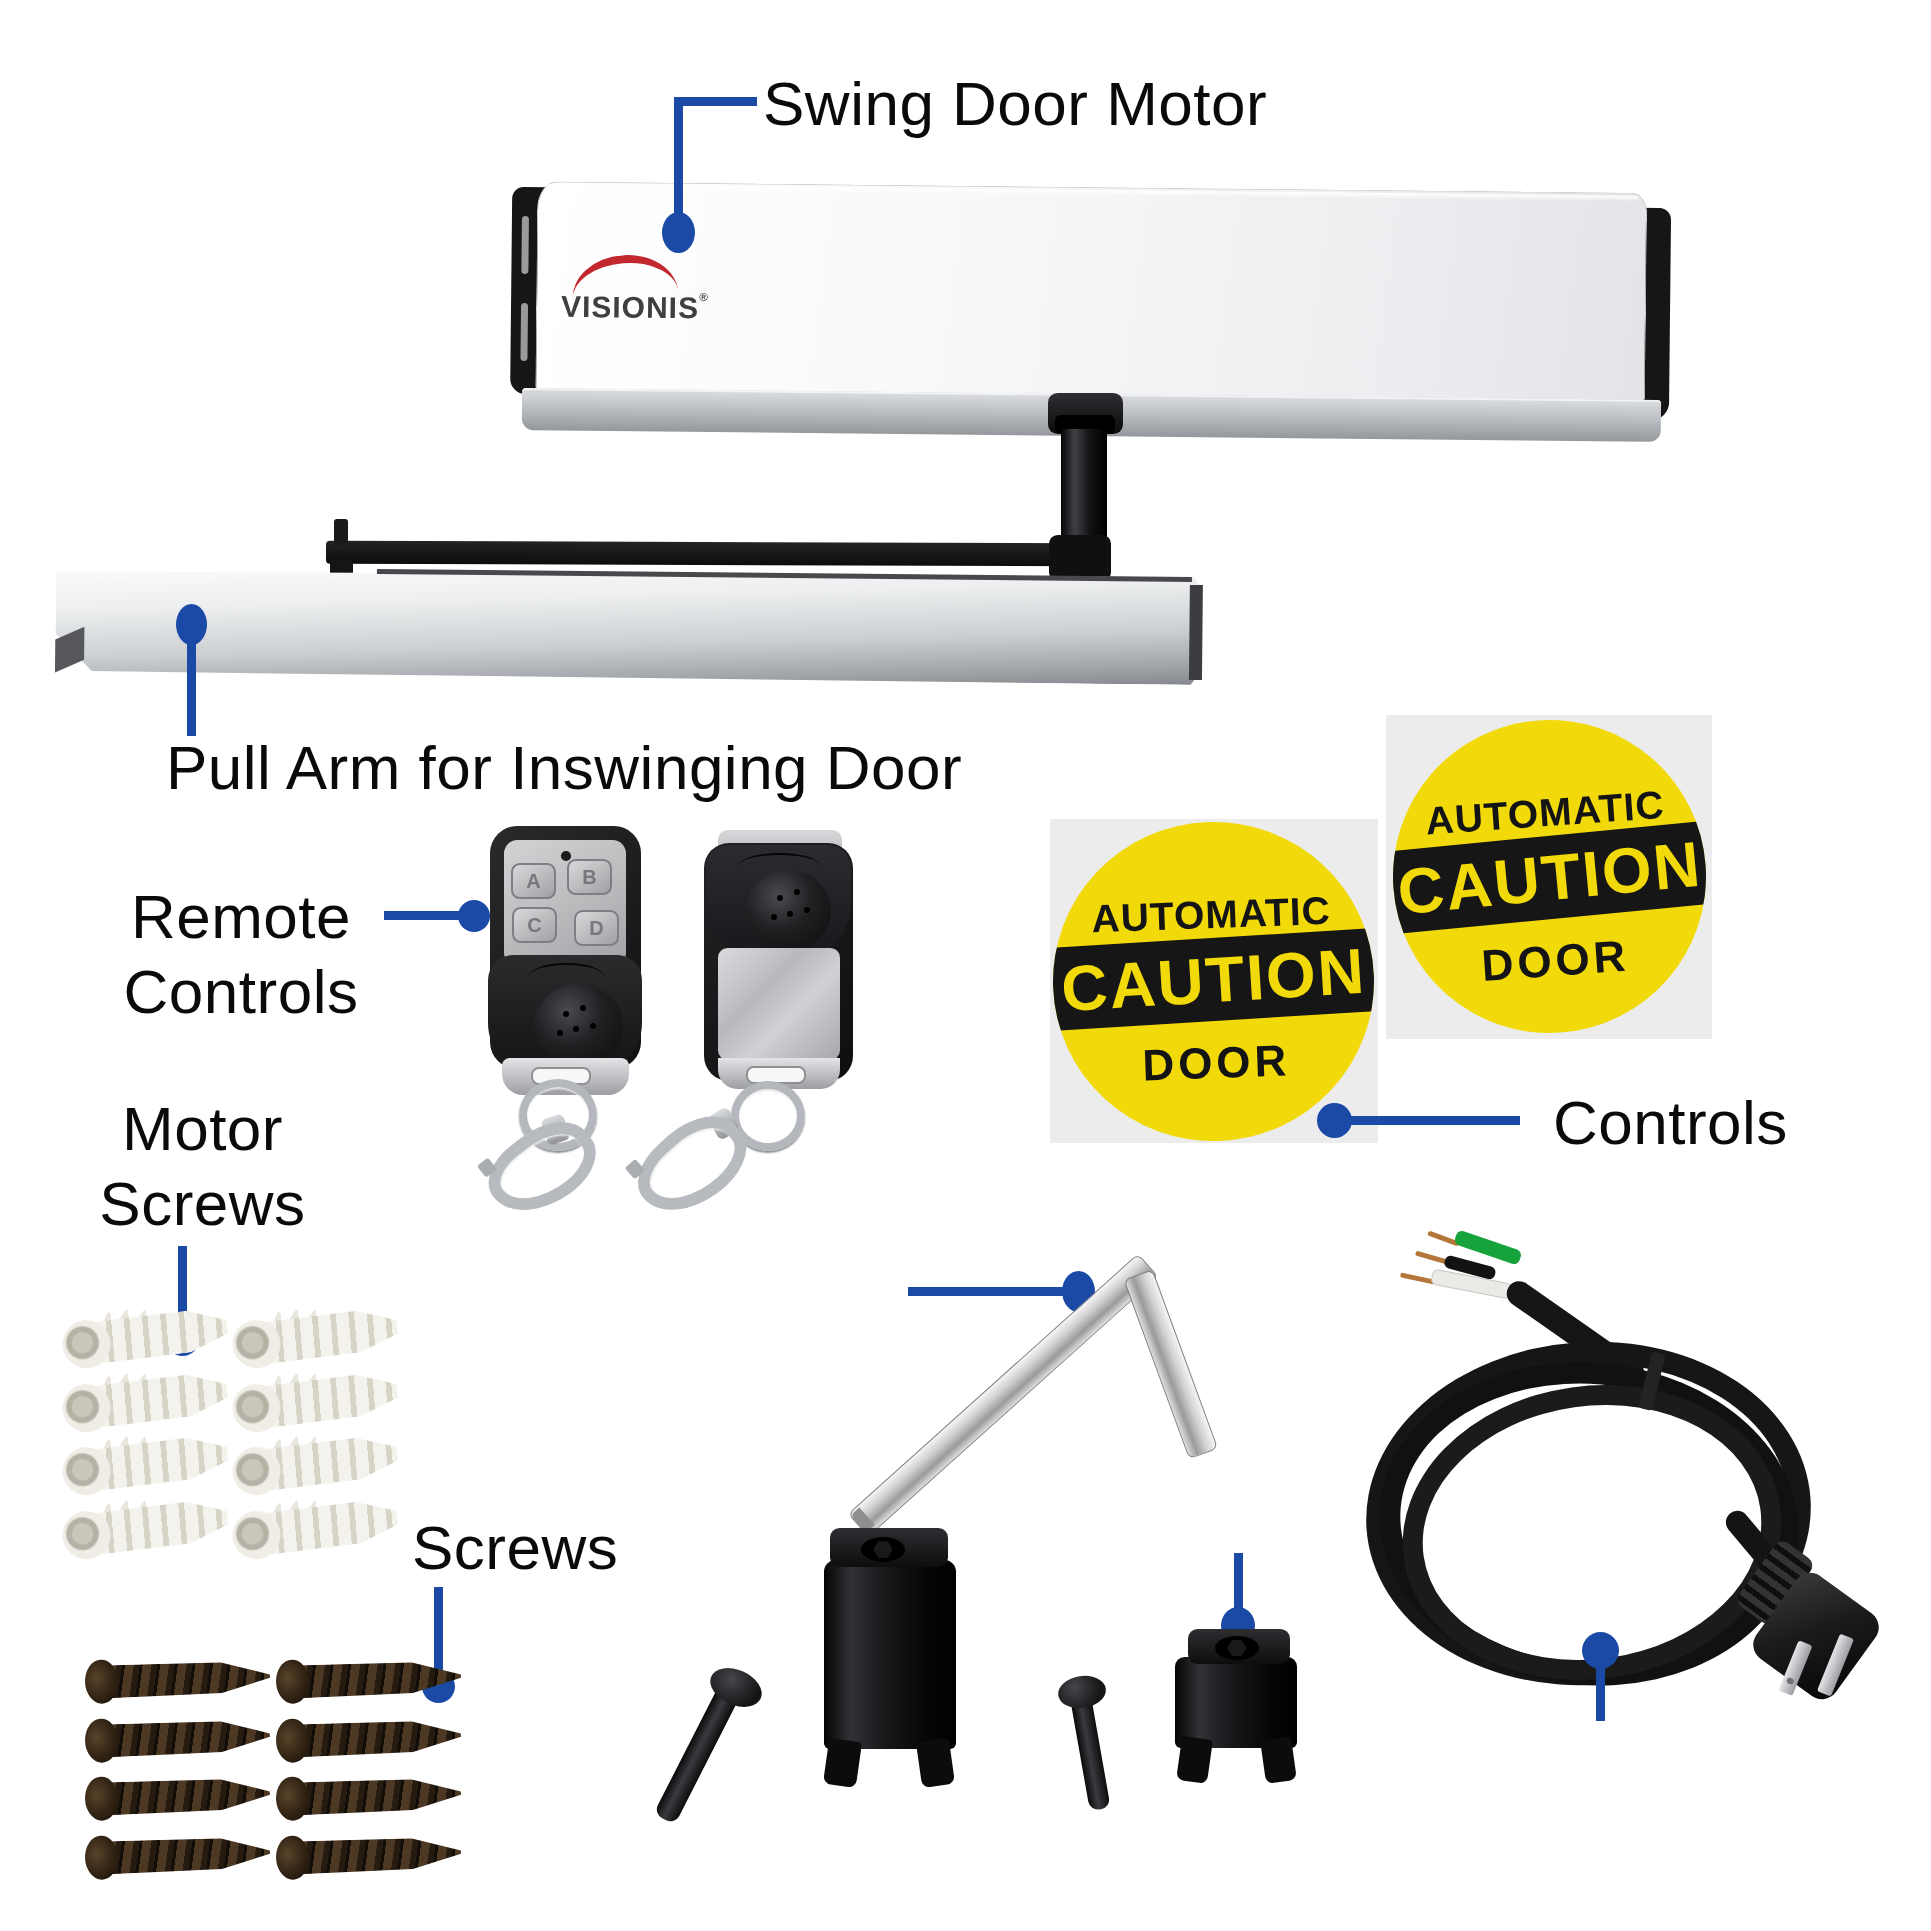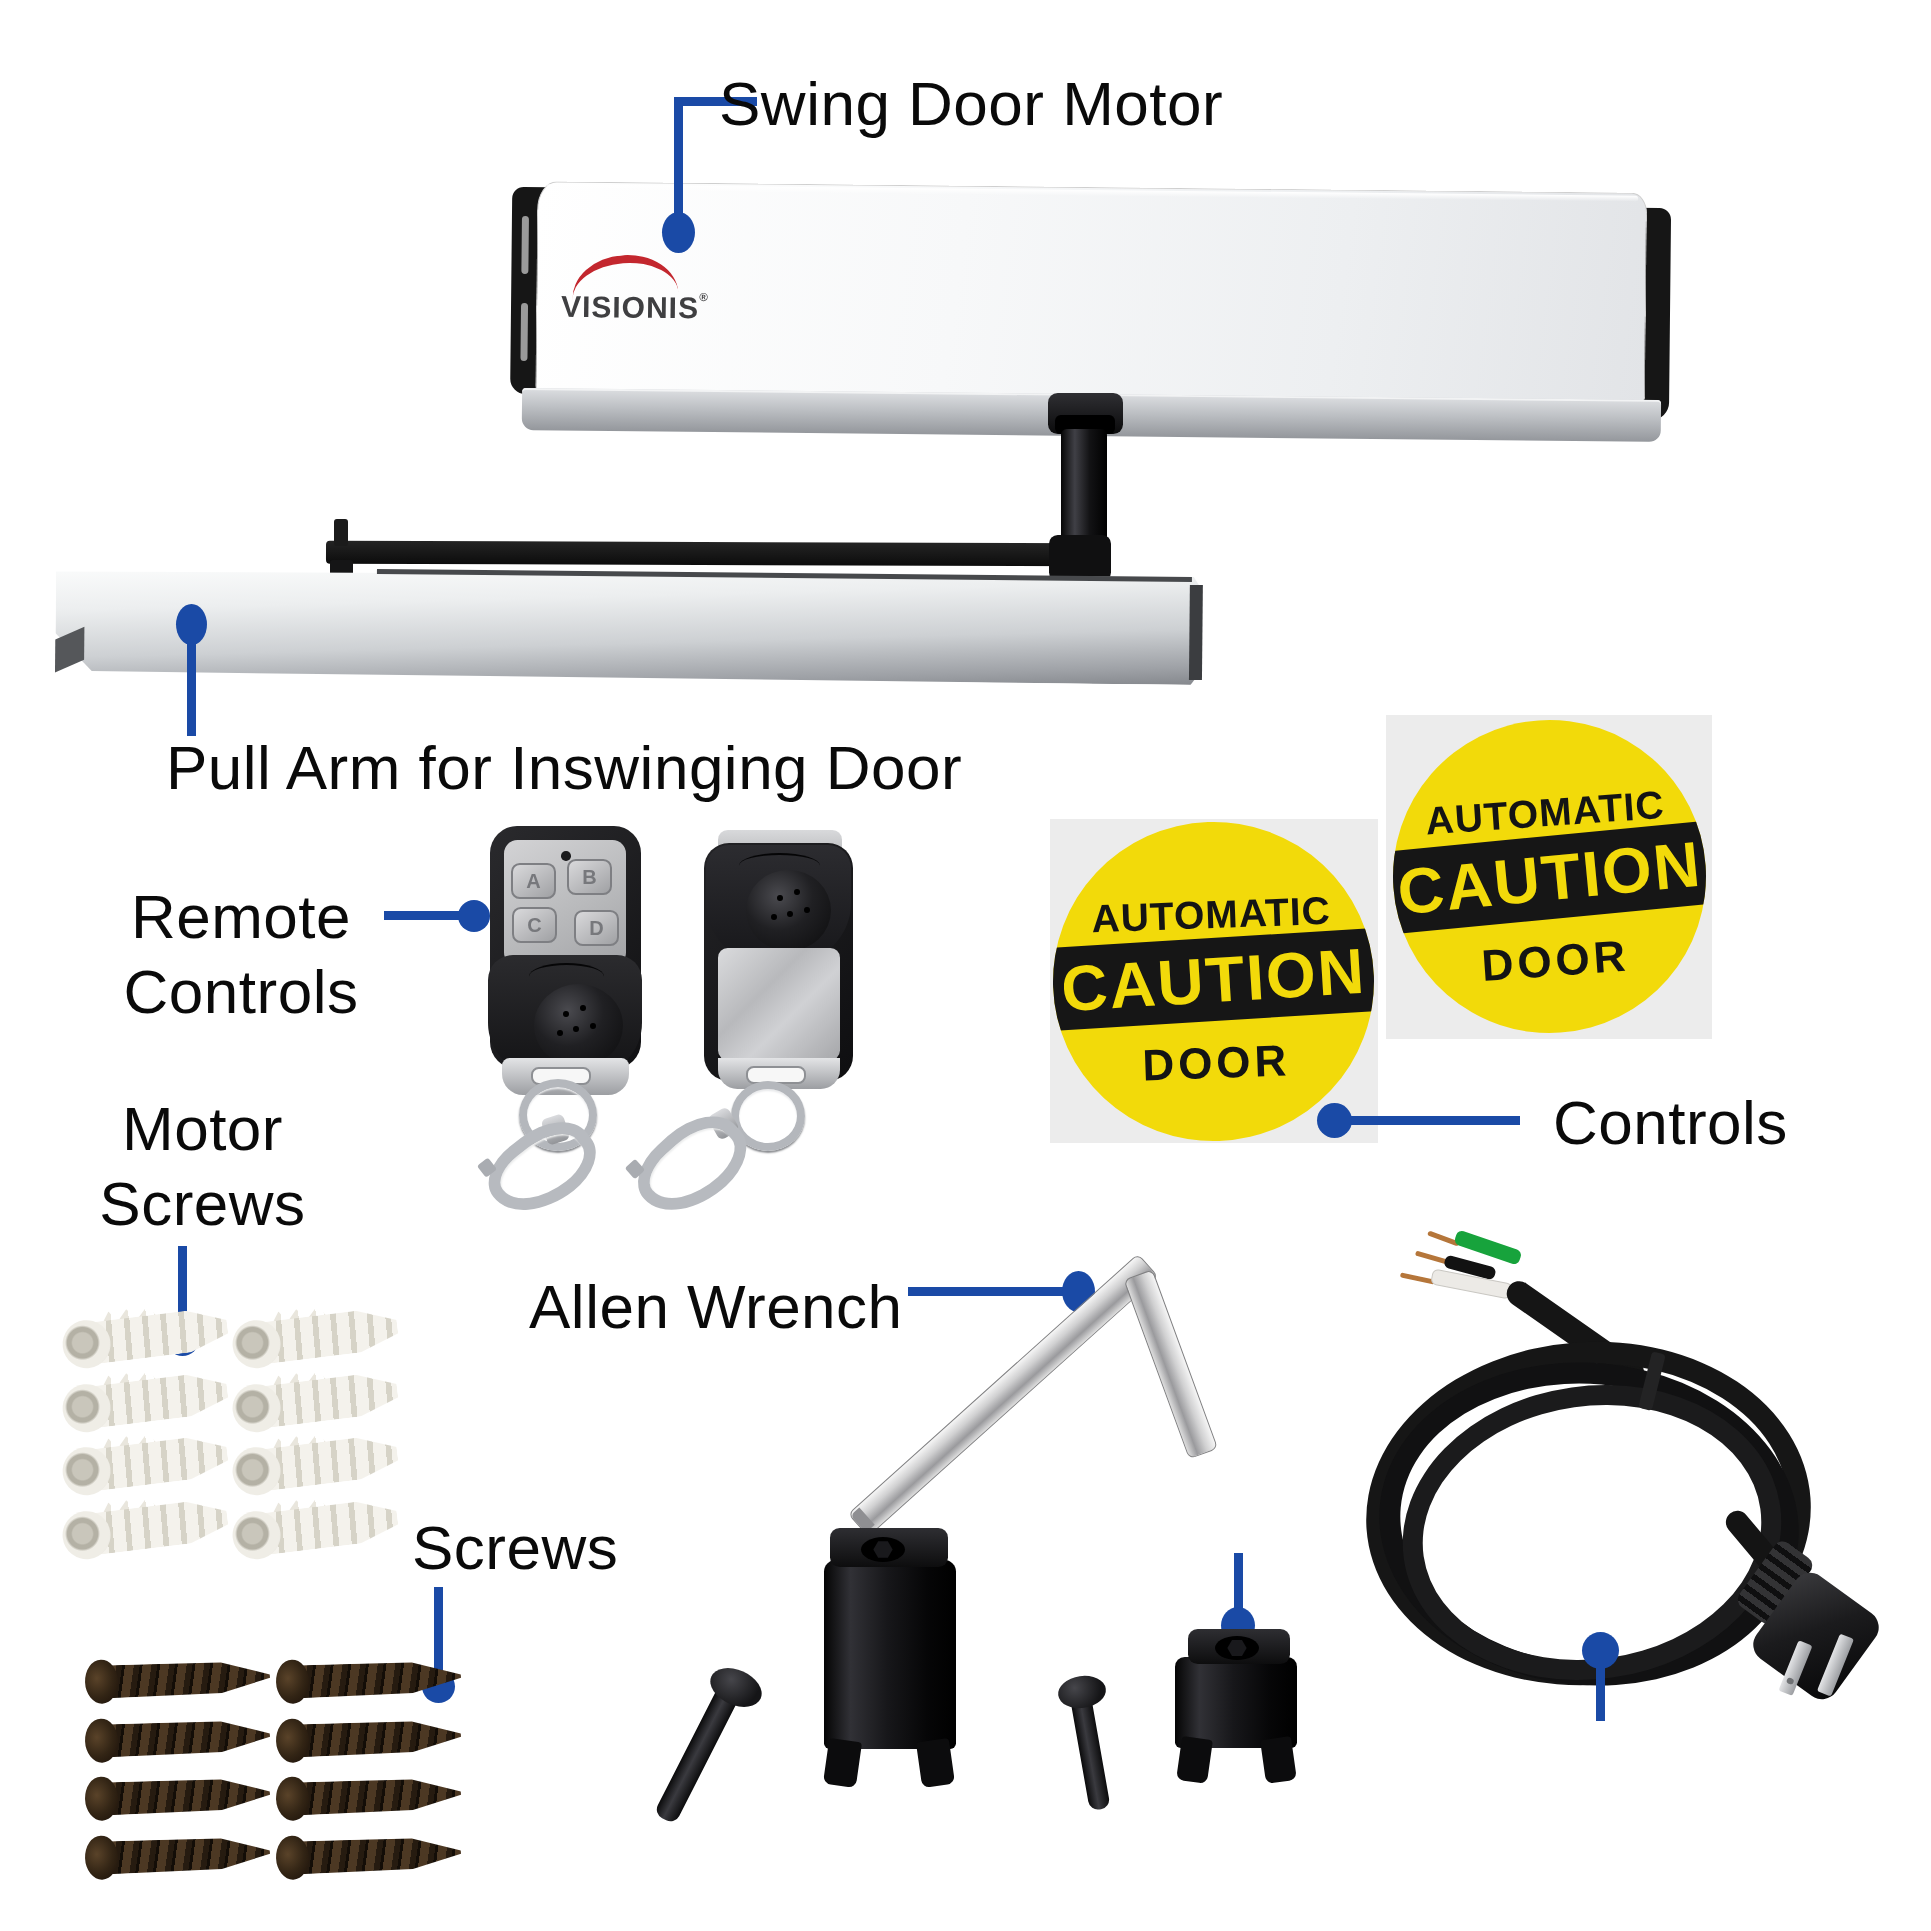--- a/index.html
+++ b/index.html
@@ -204,21 +204,21 @@
   <div id="rail">
     <div class="rail-face"></div>
     <div class="rail-topline"></div>
     <div class="rail-end"></div>
     <div class="rail-tipdark"></div>
   </div>
 
   <div class="cline" style="left:674px;top:97px;width:83px;height:8.7px;"></div>
   <div class="cline" style="left:674px;top:97px;width:8.7px;height:127px;"></div>
   <div class="cdot" style="left:662px;top:212px;width:33px;height:41px;"></div>
-  <div class="lbl" style="left:719px;top:66px;">Swing Door Motor</div>
+  <div class="lbl" style="left:763px;top:66px;">Swing Door Motor</div>
 
   <div class="cdot" style="left:176px;top:604px;width:31px;height:41px;"></div>
   <div class="cline" style="left:187px;top:639px;width:8.7px;height:97px;"></div>
   <div class="lbl" style="left:166px;top:730px;">Pull Arm for Inswinging Door</div>
 
   <div class="remote" id="remote1">
     <div class="r1-body"></div>
     <div class="r1-plate"></div>
     <div class="rbtn" style="left:21px;top:37px;">A</div>
     <div class="rbtn" style="left:77px;top:33px;">B</div>
@@ -373,21 +373,20 @@
       <div class="screwHW">
       <div class="s-shaft"></div>
       <div class="s-head"></div>
     </div>
       <div class="screwHW">
       <div class="s-shaft"></div>
       <div class="s-head"></div>
     </div>
     </div>
 
-  <div class="lbl" style="left:529px;top:1269px;">Allen Wrench</div>
   <div class="cline" style="left:908px;top:1287px;width:162px;height:8.7px;"></div>
   <div class="cdot" style="left:1062px;top:1271px;width:33px;height:41px;"></div>
   <div id="allen">
     <div class="warm long"></div>
     <div class="warm short"></div>
   </div>
 
   <div class="cline" style="left:1234px;top:1553px;width:8.7px;height:60px;"></div>
   <div class="cdot" style="left:1221px;top:1607px;width:34px;height:37px;"></div>
 

